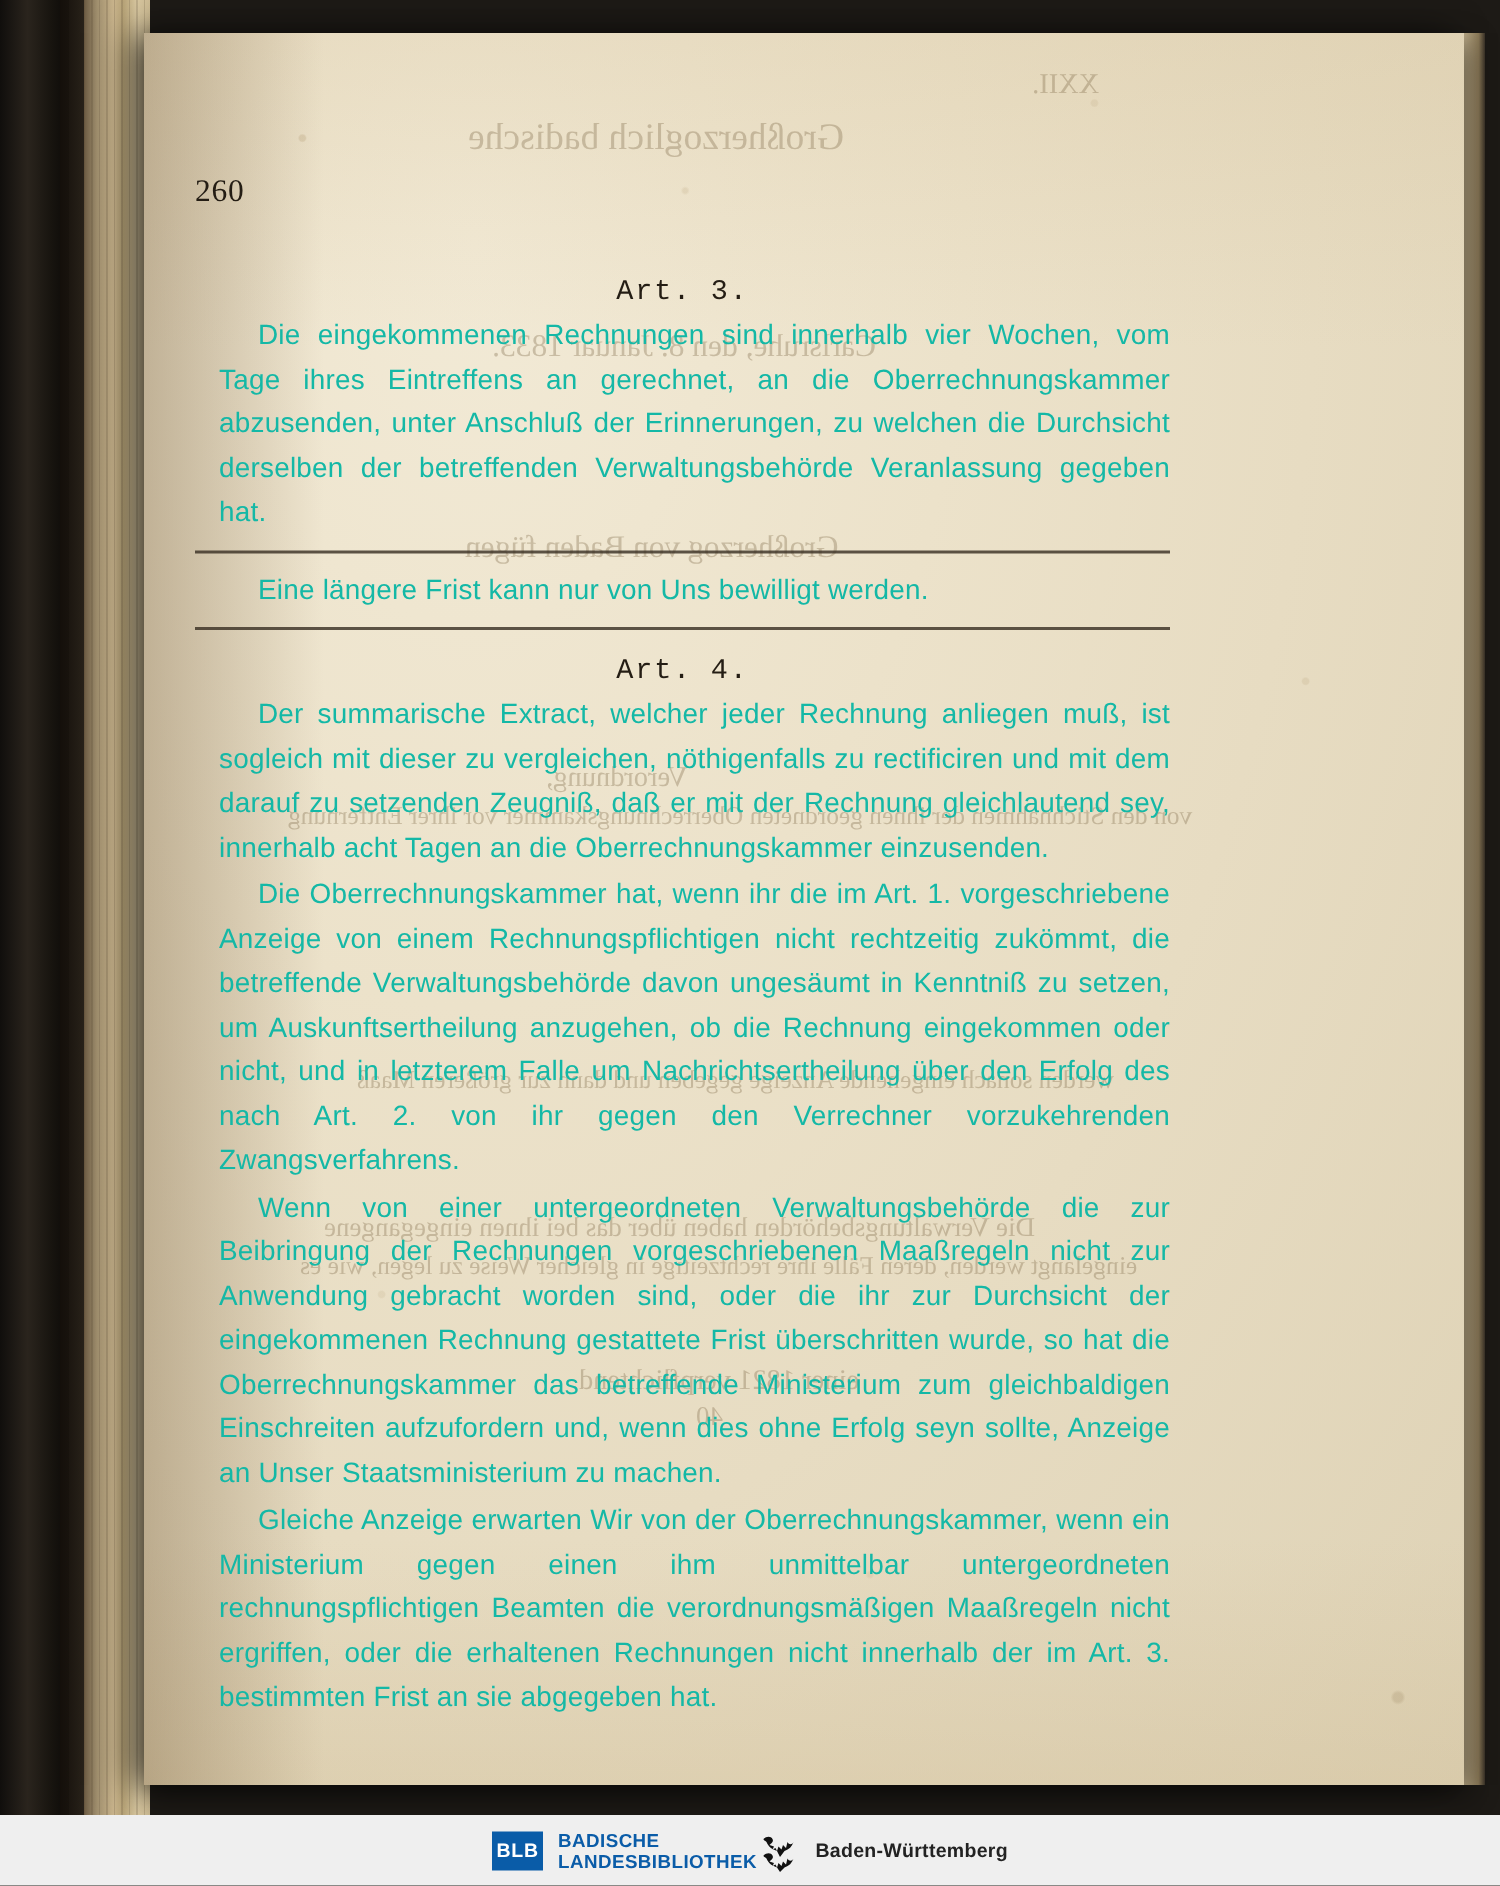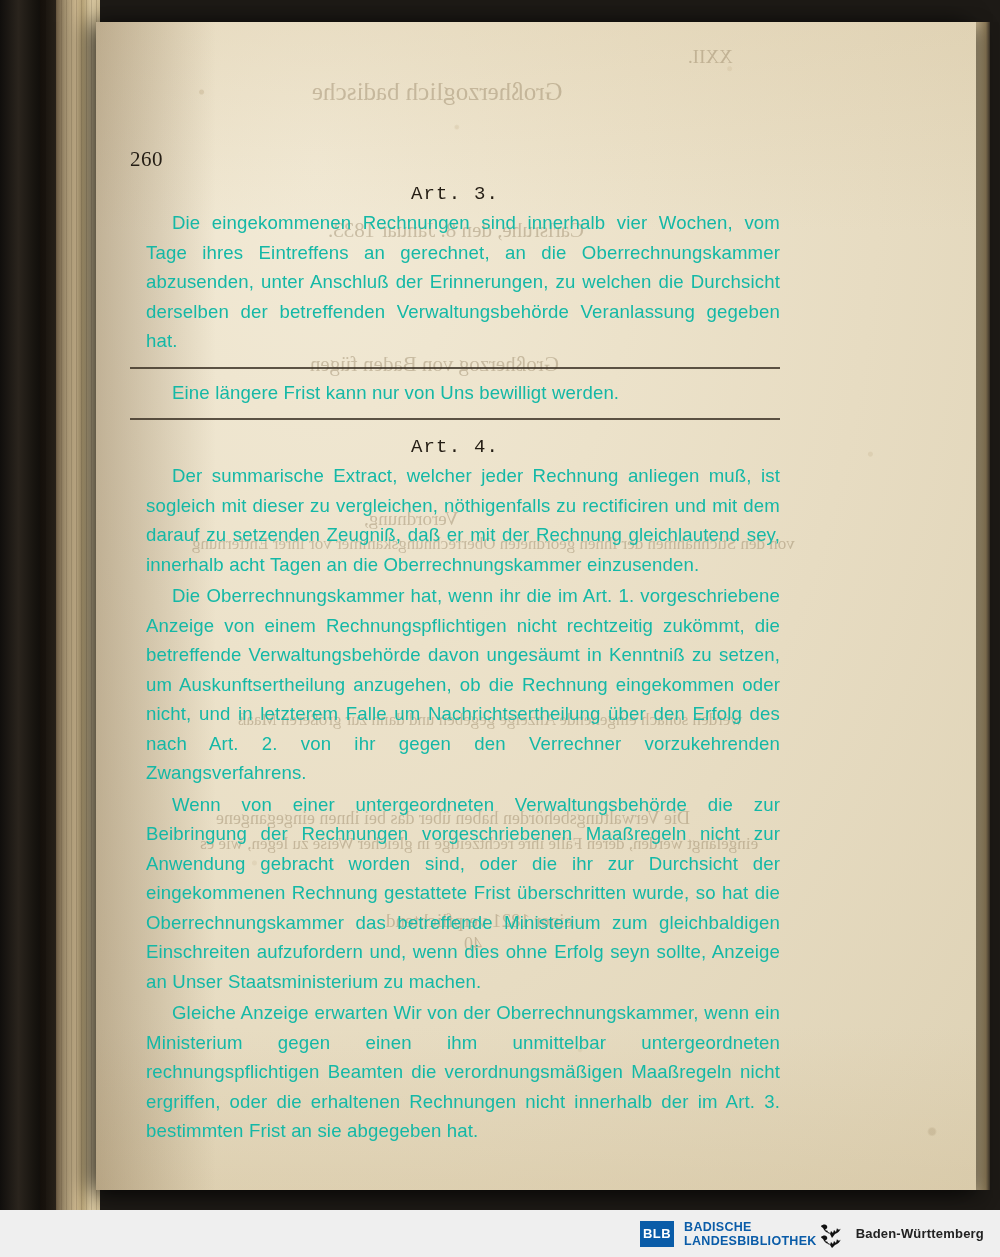--- a/index.html
+++ b/index.html
@@ -103,21 +103,20 @@
     color: #2a2218;
   }
 
   .folio {
     position: absolute;
     left: 0; top: 0;
     font-size: 21px;
     letter-spacing: .5px;
     color: #241d14;
     font-family: "Liberation Serif", serif;
-    margin-top: 32px;
   }
 
   
   .bleed {
     position: absolute;
     color: rgba(120,100,66,0.33);
     font-family: "Liberation Serif", serif;
     transform: scaleX(-1);
     white-space: nowrap;
     pointer-events: none;
@@ -154,21 +153,21 @@
   }
 
   
   #footer {
     position: absolute;
     left: 0; top: 1210px;
     width: 1000px; height: 47px;
     background: #efefef;
     display: flex;
     align-items: center;
-    justify-content: flex-end;
+    justify-content: center;
     padding: 0 16px;
     font-family: "Liberation Sans", sans-serif;
   }
   .brand { display: flex; align-items: center; gap: 10px; }
   .blb-logo {
     width: 34px; height: 26px;
     background: #0a5ca8;
     color: #fff;
     font-size: 13px;
     font-weight: bold;

